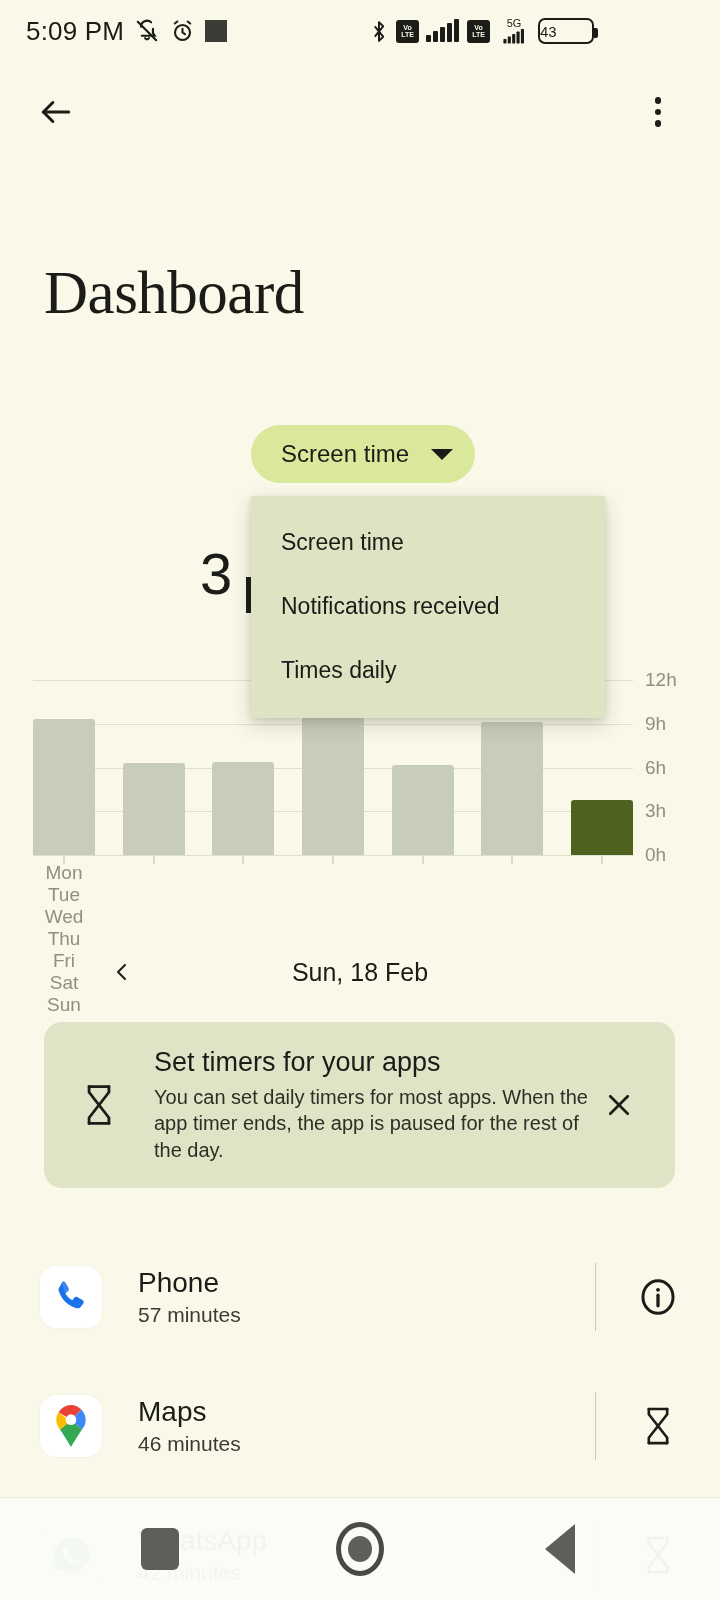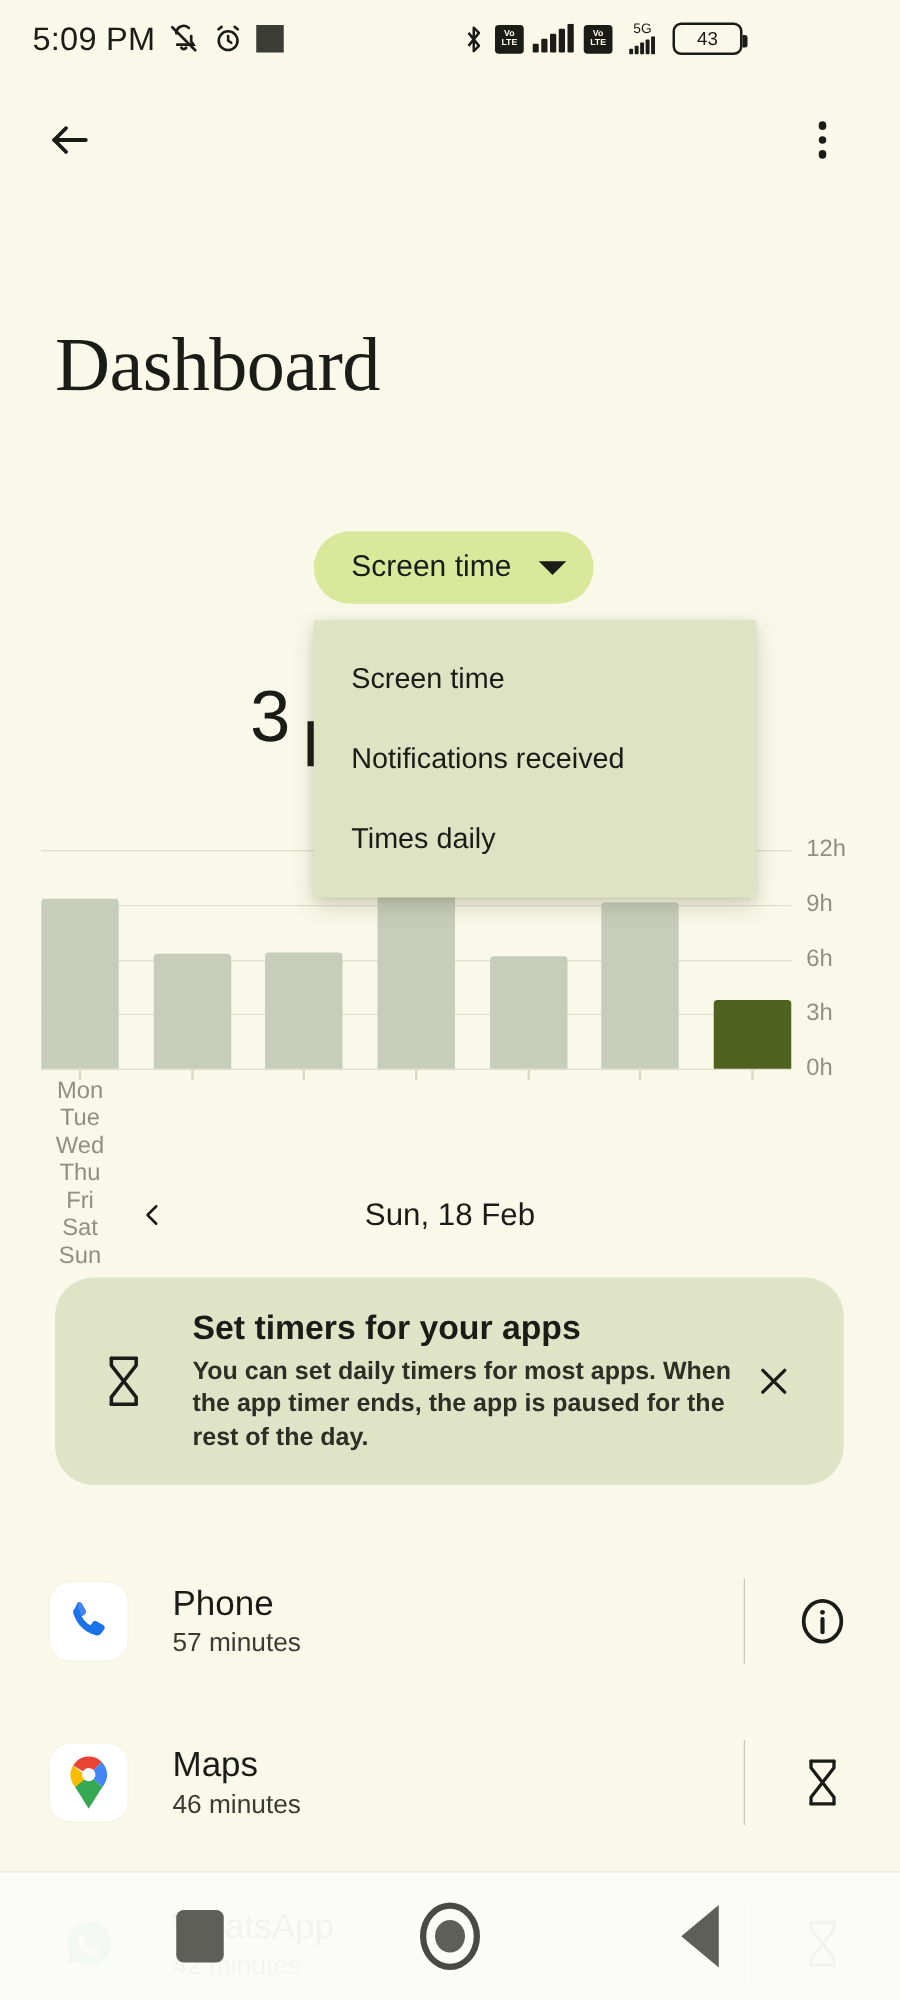--- a/index.html
+++ b/index.html
@@ -24,21 +24,21 @@
   .ico{ display:inline-flex; align-items:center; justify-content:center; }
   .sq-ico{ width:22px; height:22px; background:#3C3C36; }
   .volte{
     width:23px;height:23px;background:#1B1C17;color:#FAF9E9;
     border-radius:3px;display:flex;flex-direction:column;
     align-items:center;justify-content:center;line-height:1;
     font-size:8px;font-weight:bold;
   }
   .battery{
     width:56px;height:26px;border:2.5px solid #1B1C17;border-radius:7px;
-    display:flex;align-items:center;justify-content:center;
+    display:flex;align-items:center;
     font-size:15px;position:relative;
   }
   .battery::after{
     content:"";position:absolute;right:-6px;top:8px;width:4px;height:10px;
     background:#1B1C17;border-radius:0 2px 2px 0;
   }
 
   
   .appbar{
     position:absolute; top:76px; left:0; width:720px; height:72px;
@@ -94,22 +94,22 @@
   .datenav{
     position:absolute; top:945px; left:100px; width:520px; height:54px;
     display:flex; align-items:center;
   }
   .chev-left{ width:44px;height:44px;display:flex;align-items:center;justify-content:center;cursor:pointer; }
   .date-label{ flex:1; text-align:center; font-size:25px; color:#1B1C17; margin-right:44px; }
 
   
   .tipcard{
     position:absolute; top:1022px; left:44px; width:631px; height:166px;
-    background:#DFE4C6; border-radius:31px;
-    display:flex; align-items:center; padding:0 26px 0 0;font-weight:bold;
+    background:#DFE4C6; border-radius:18px;
+    display:flex; align-items:center; padding:0 26px 0 0;
   }
   .tip-icon{ width:110px; display:flex; align-items:center; justify-content:center; }
   .tip-body{ flex:1; }
   .tip-title{ font-size:27px; color:#1B1C17; margin-bottom:6px; }
   .tip-desc{ font-size:20px; line-height:1.32; color:#2D2F26; }
   .tip-close{ width:60px;height:60px;display:flex;align-items:center;justify-content:center;cursor:pointer; }
 
   
   .applist{ position:absolute; top:1232px; left:0; width:720px; }
   .approw{

